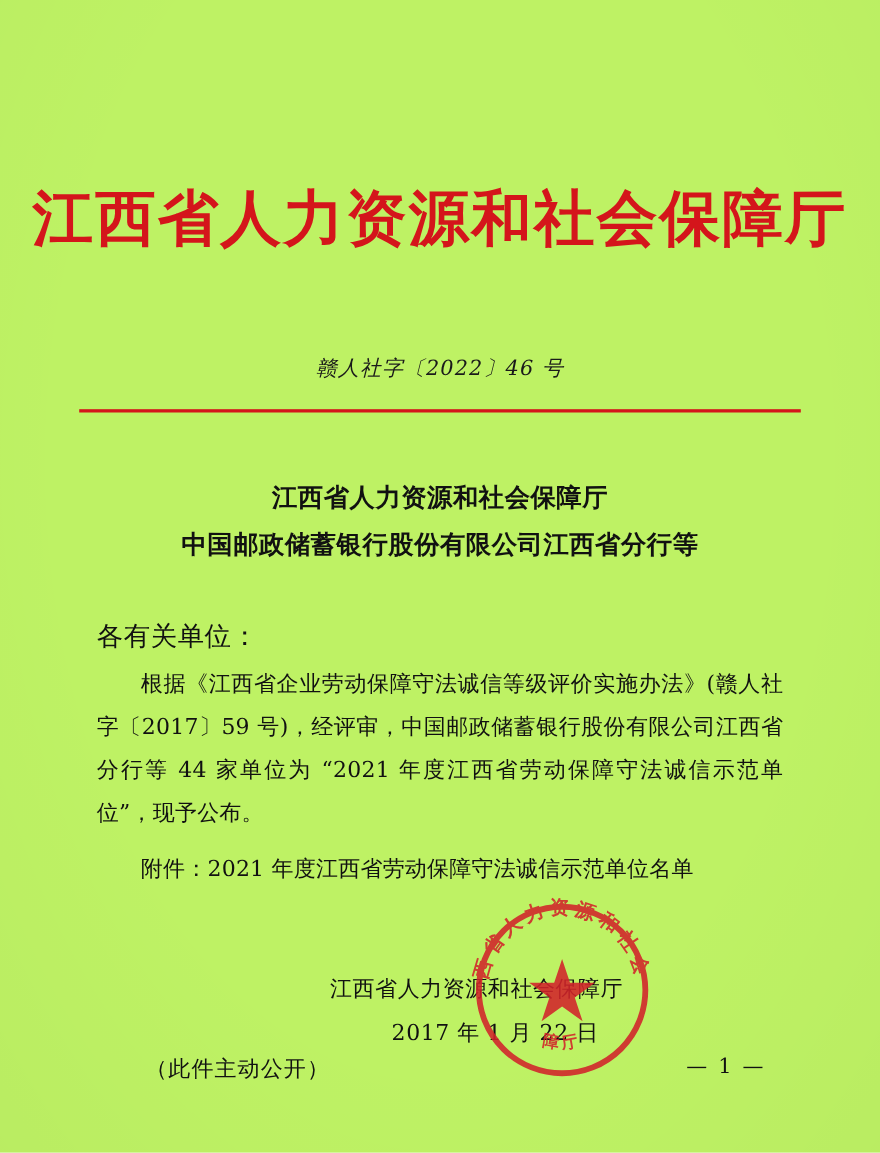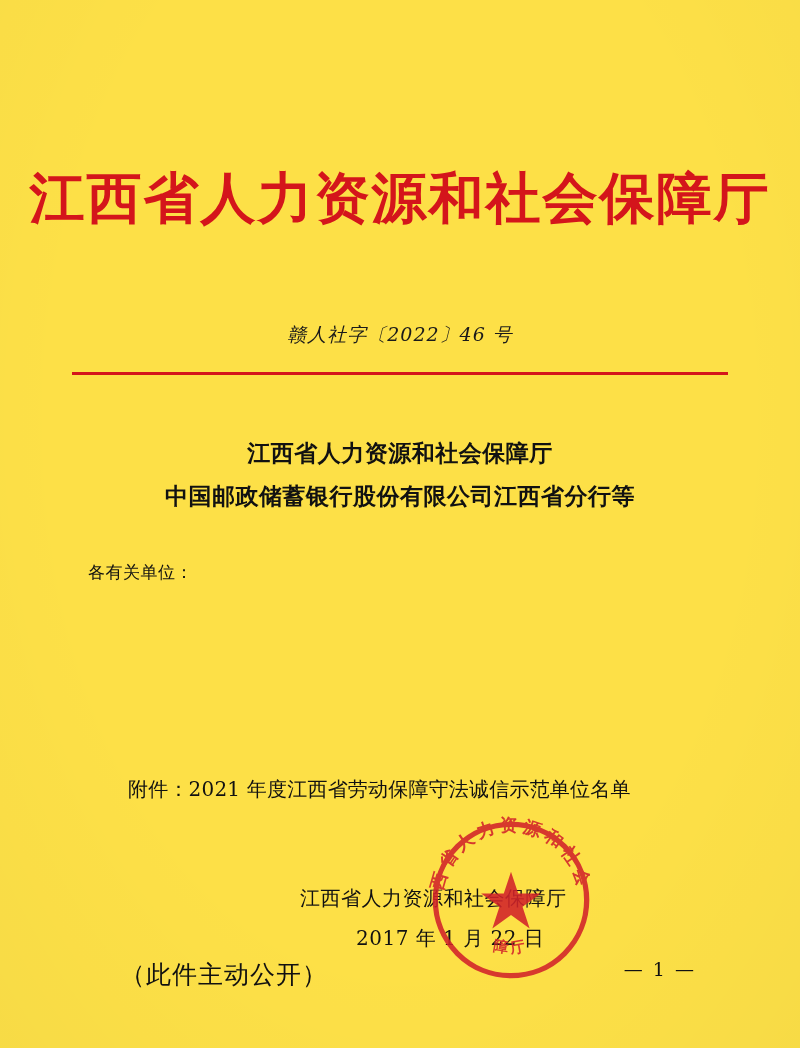--- a/index.html
+++ b/index.html
@@ -11,21 +11,21 @@
     width: 800px;
     height: 1048px;
     overflow: hidden;
     font-family: "DejaVu Serif", "Liberation Serif", serif;
     color: #111111;
   }
   .page {
     position: relative;
     width: 800px;
     height: 1048px;
-    background: #fde047;
+    background: #bef264;
   }
 
   
   .paper-texture {
     position: absolute;
     inset: 0;
     background:
       radial-gradient(ellipse at 50% 40%, rgba(255,255,255,0) 60%, rgba(0,0,0,0.025) 100%);
     pointer-events: none;
   }
@@ -79,21 +79,21 @@
     letter-spacing: 0.5px;
   }
 
   .body-block {
     position: absolute;
     top: 556px;
     left: 88px;
     width: 624px;
   }
   .salutation {
-    font-size: 17px;
+    font-size: 24px;
     line-height: 1.9;
     letter-spacing: 0.5px;
   }
   .para {
     font-size: 20px;
     line-height: 1.95;
     text-align: justify;
     text-justify: inter-ideograph;
     text-indent: 2em;
     letter-spacing: 0.2px;
@@ -130,22 +130,22 @@
     top: 812px;
     width: 176px;
     height: 176px;
     pointer-events: none;
     opacity: 0.88;
   }
 
   .footer-note {
     position: absolute;
     top: 958px;
-    left: 120px;
-    font-size: 25px;
+    left: 132px;
+    font-size: 20px;
     letter-spacing: 1px;
   }
   .page-number {
     position: absolute;
     top: 958px;
     right: 104px;
     font-size: 19px;
     letter-spacing: 2px;
   }
 </style>
@@ -162,20 +162,21 @@
 
   <div class="red-rule"></div>
 
   <div class="title">
     <div>江西省人力资源和社会保障厅</div>
     <div>中国邮政储蓄银行股份有限公司江西省分行等</div>
   </div>
 
   <div class="body-block">
     <div class="salutation">各有关单位：</div>
+    <div class="para">根据《江西省企业劳动保障守法诚信等级评价实施办法》(赣人社字〔2017〕59 号)，经评审，中国邮政储蓄银行股份有限公司江西省分行等 44 家单位为 “2021 年度江西省劳动保障守法诚信示范单位”，现予公布。</div>
   </div>
 
   <div class="attachment">附件：2021 年度江西省劳动保障守法诚信示范单位名单</div>
 
   <div class="signature">
     <div>江西省人力资源和社会保障厅</div>
     <div class="date">2017 年 1 月 22 日</div>
   </div>
 
   <svg class="seal" viewBox="0 0 200 200">

